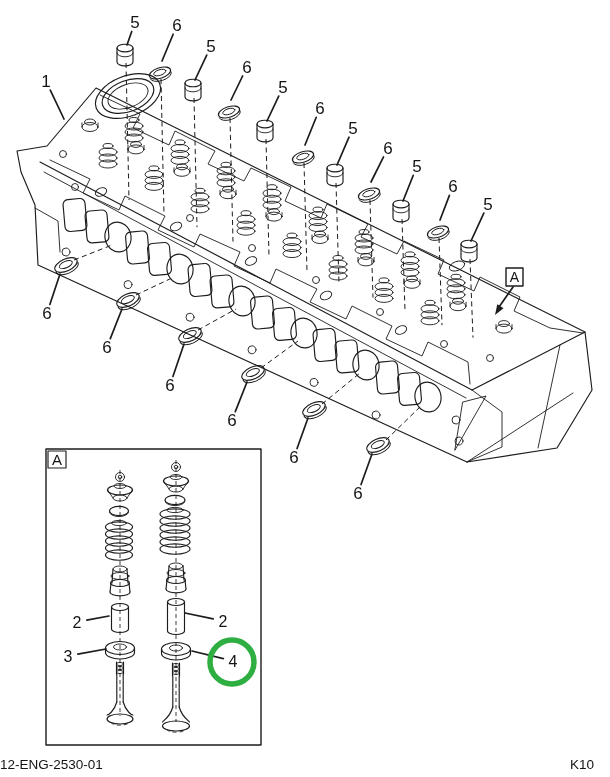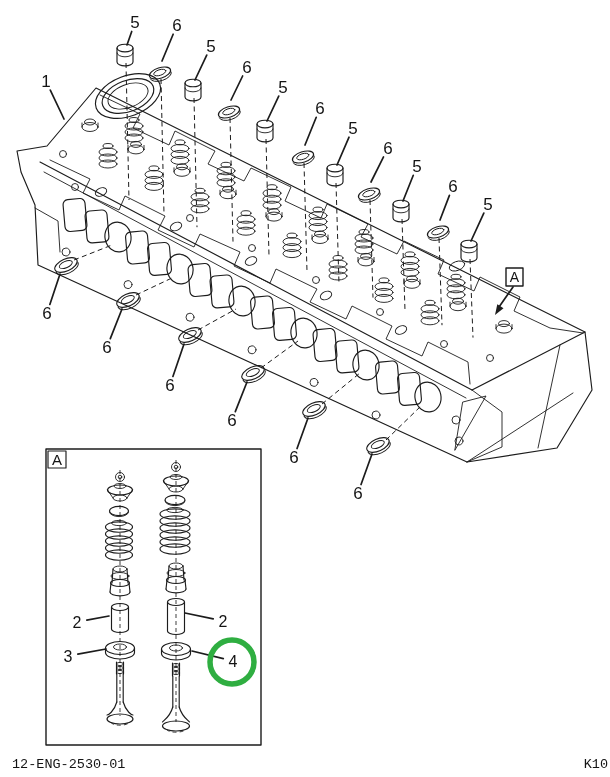--- a/index.html
+++ b/index.html
@@ -8,22 +8,22 @@
   svg{position:absolute;left:0;top:0;display:block;}
   .ln{fill:none;stroke:#1c1c1c;stroke-width:1.15;stroke-linejoin:round;stroke-linecap:round;}
   .thin{stroke-width:0.9;}
   .ld{stroke-width:1.7;}
   .ld2{stroke-width:1.4;}
   .dsh{fill:none;stroke:#1c1c1c;stroke-width:1;stroke-dasharray:5 3.5;}
   .dshf{fill:none;stroke:#1c1c1c;stroke-width:0.85;stroke-dasharray:4 3;}
   .txt{fill:#141414;stroke:none;text-anchor:middle;font-family:"Liberation Sans",sans-serif;}
   .arr{stroke:none;}
   .footer{position:absolute;top:757px;font-size:13.5px;color:#141414;line-height:15px;}
-  .footer-left{left:12px;font-family:Liberation Mono, monospace;}
-  .footer-right{right:2px;font-family:Liberation Mono, monospace;}
+  .footer-left{left:0;}
+  .footer-right{right:16px;}
 </style>
 </head>
 <body>
 
 <div class="page">
   <svg id="art" width="610" height="777" viewBox="0 0 610 777">
       <g>
         <path d="M96,88 L585,332 L592,390 L557,448 L467,462 L38,265 L35,205 L21,172 L17,151 L47,146 Z" class="ln"></path>
         <path d="M100,95 L140,114 L133,128 L169,145 L175,131 L215,151 L208,164 L244,181 L251,168 L291,187 L285,201 L321,218 L327,204 L368,224 L361,237 L397,254 L404,241 L444,260 L438,274 L474,291 L480,277 L520,297 L514,311 L550,328 L583,333" class="ln thin"></path>
         <path d="M50,160 L90,179 L83,193 L119,210 L125,196 L165,216 L158,230 L194,247 L200,234 L240,252 L234,266 L270,283 L276,269 L317,289 L310,302 L346,319 L352,306 L392,326 L386,339 L422,356 L428,342 L468,362 L470,384" class="ln thin"></path>

